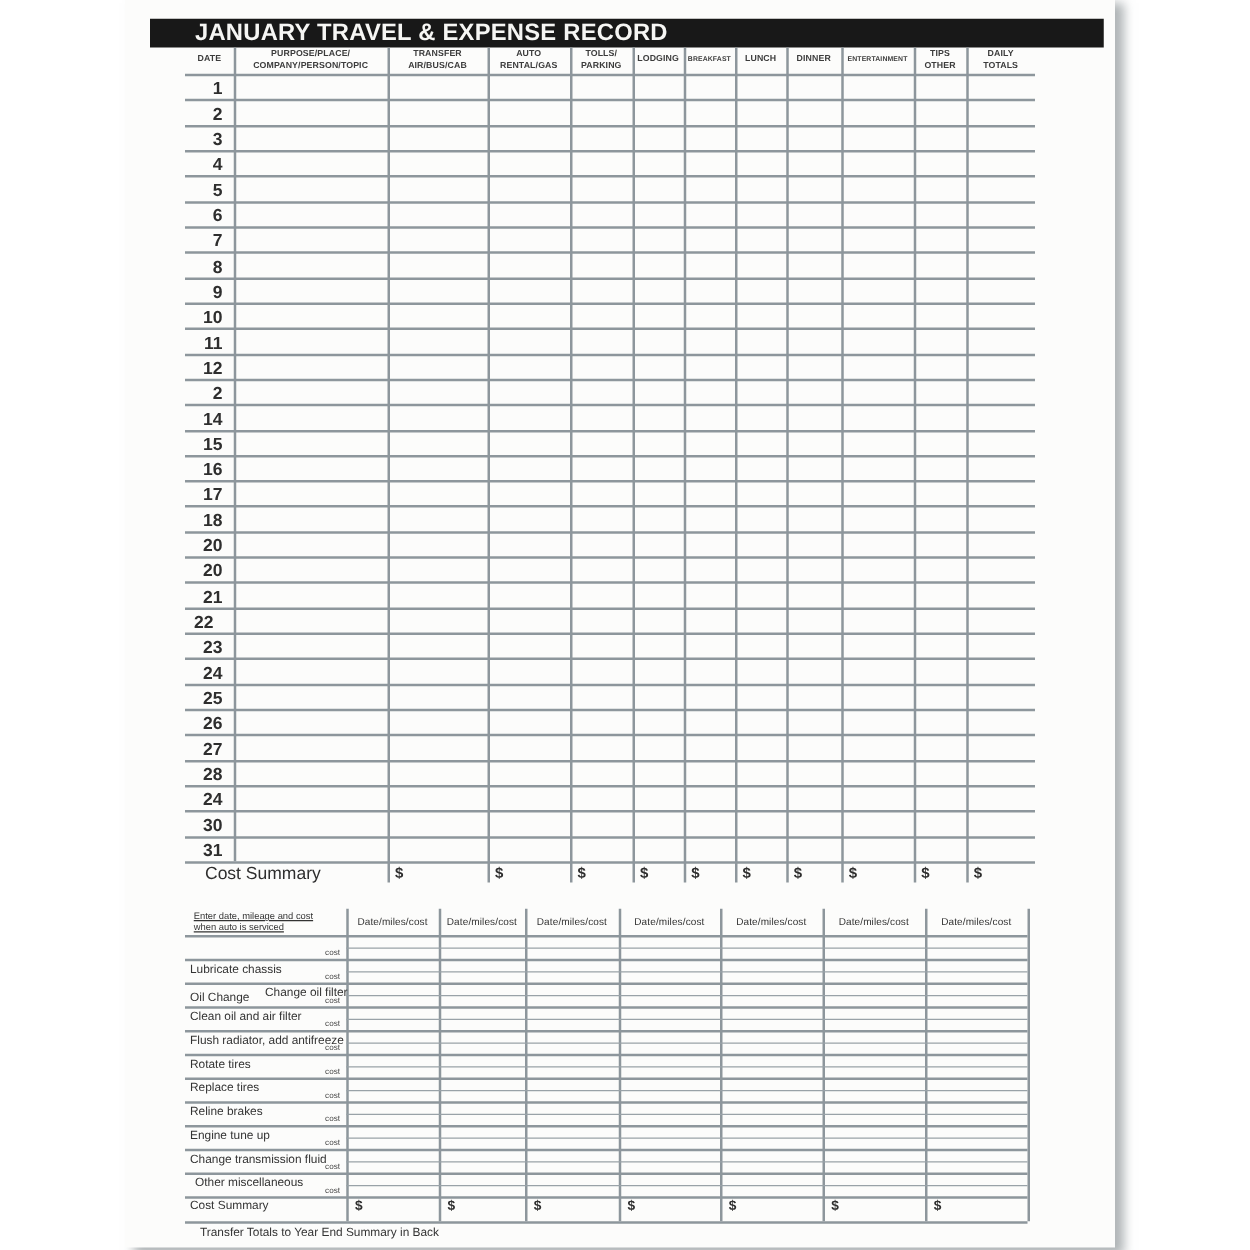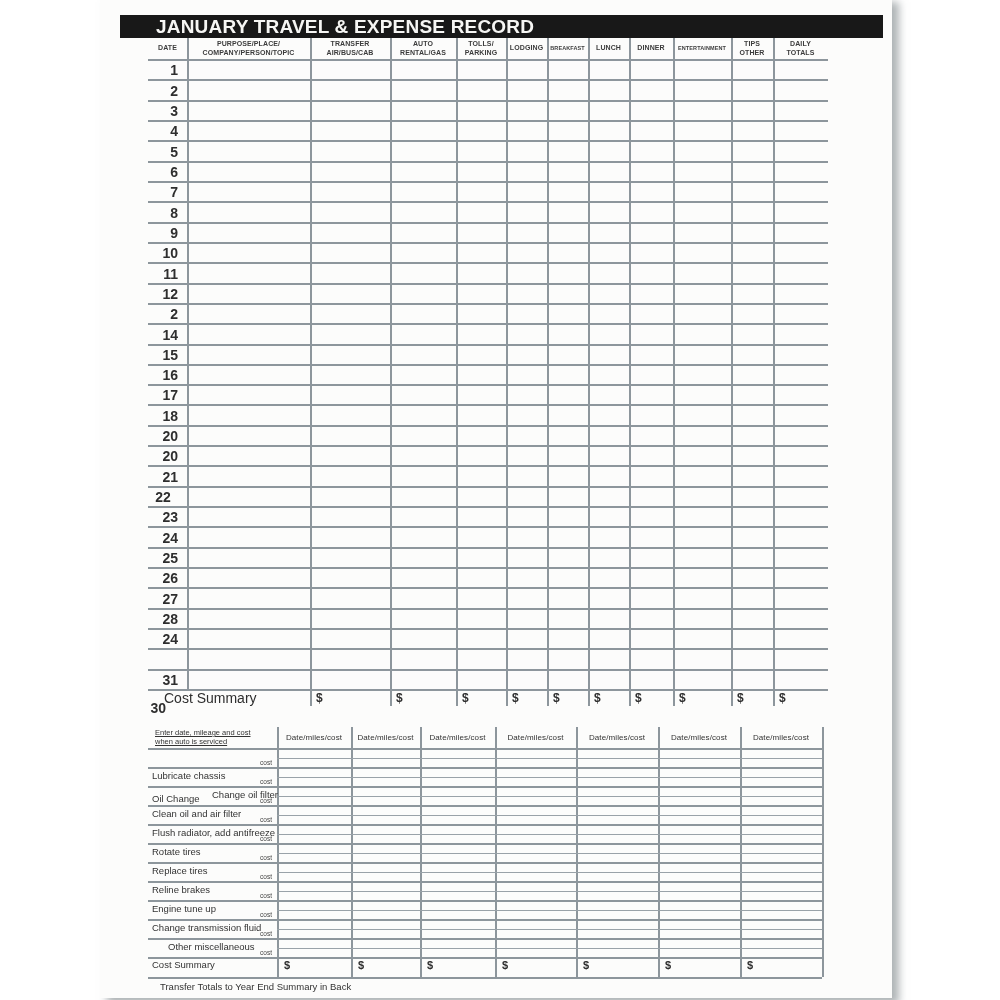--- a/index.html
+++ b/index.html
@@ -143,21 +143,21 @@
       <div class="datelbl" style="left: 148px; top: 550.065px;">25</div>
       <div class="hline" style="left: 148px; top: 587.387px; width: 680px;"></div>
       <div class="datelbl" style="left: 148px; top: 570.387px;">26</div>
       <div class="hline" style="left: 148px; top: 607.71px; width: 680px;"></div>
       <div class="datelbl" style="left: 148px; top: 590.71px;">27</div>
       <div class="hline" style="left: 148px; top: 628.032px; width: 680px;"></div>
       <div class="datelbl" style="left: 148px; top: 611.032px;">28</div>
       <div class="hline" style="left: 148px; top: 648.355px; width: 680px;"></div>
       <div class="datelbl" style="left: 148px; top: 631.355px;">24</div>
       <div class="hline" style="left: 148px; top: 668.677px; width: 680px;"></div>
-      <div class="datelbl" style="left: 136px; top: 651.677px; margin-top: 48px;">30</div>
+      <div class="datelbl" style="left: 148px; top: 651.677px;">30</div>
       <div class="hline" style="left: 148px; top: 689px; width: 680px;"></div>
       <div class="datelbl" style="left: 148px; top: 672px;">31</div>
       <div class="dollar" style="left: 316px; top: 691px;">$</div>
       <div class="dollar" style="left: 396px; top: 691px;">$</div>
       <div class="dollar" style="left: 462px; top: 691px;">$</div>
       <div class="dollar" style="left: 512px; top: 691px;">$</div>
       <div class="dollar" style="left: 553px; top: 691px;">$</div>
       <div class="dollar" style="left: 594px; top: 691px;">$</div>
       <div class="dollar" style="left: 635px; top: 691px;">$</div>
       <div class="dollar" style="left: 679px; top: 691px;">$</div>
@@ -223,21 +223,21 @@
       <div class="hline thin" style="left: 277px; top: 890.5px; width: 545px;"></div>
       <div class="hline" style="left: 148px; top: 900px; width: 674px;"></div>
       <div class="svclbl" style="left: 152px; top: 902.5px;">Engine tune up</div>
       <div class="costlbl" style="left: 180px; top: 911px;">cost</div>
       <div class="hline thin" style="left: 277px; top: 909.5px; width: 545px;"></div>
       <div class="hline" style="left: 148px; top: 919px; width: 674px;"></div>
       <div class="svclbl" style="left: 152px; top: 921.5px;">Change transmission fluid</div>
       <div class="costlbl" style="left: 180px; top: 930px;">cost</div>
       <div class="hline thin" style="left: 277px; top: 928.5px; width: 545px;"></div>
       <div class="hline" style="left: 148px; top: 938px; width: 674px;"></div>
-      <div class="svclbl" style="left: 168px; top: 940.5px; text-align: right;">Other miscellaneous</div>
+      <div class="svclbl" style="left: 156px; top: 940.5px; text-align: right;">Other miscellaneous</div>
       <div class="costlbl" style="left: 180px; top: 949px;">cost</div>
       <div class="hline thin" style="left: 277px; top: 947.5px; width: 545px;"></div>
       <div class="hline" style="left: 148px; top: 957px; width: 674px;"></div>
       <div class="adollar" style="left: 284px; top: 959px;">$</div>
       <div class="adollar" style="left: 358px; top: 959px;">$</div>
       <div class="adollar" style="left: 427px; top: 959px;">$</div>
       <div class="adollar" style="left: 502px; top: 959px;">$</div>
       <div class="adollar" style="left: 583px; top: 959px;">$</div>
       <div class="adollar" style="left: 665px; top: 959px;">$</div>
       <div class="adollar" style="left: 747px; top: 959px;">$</div>

